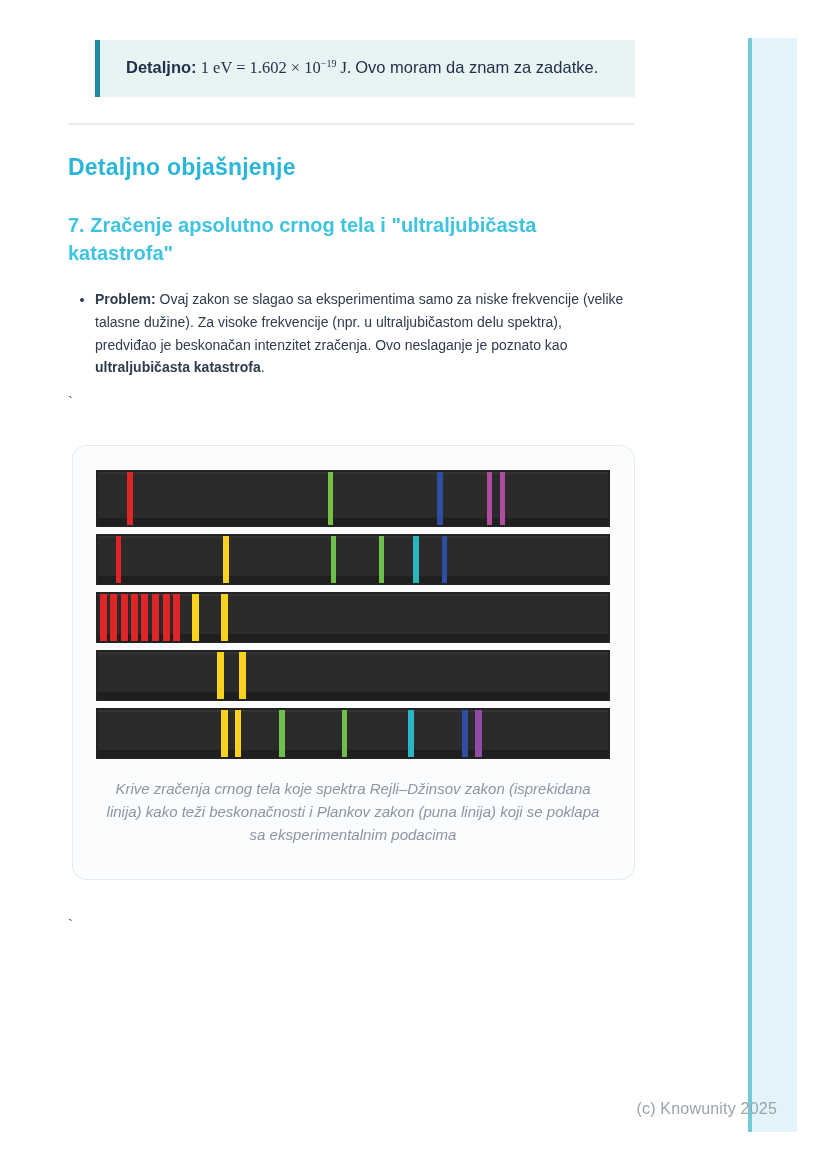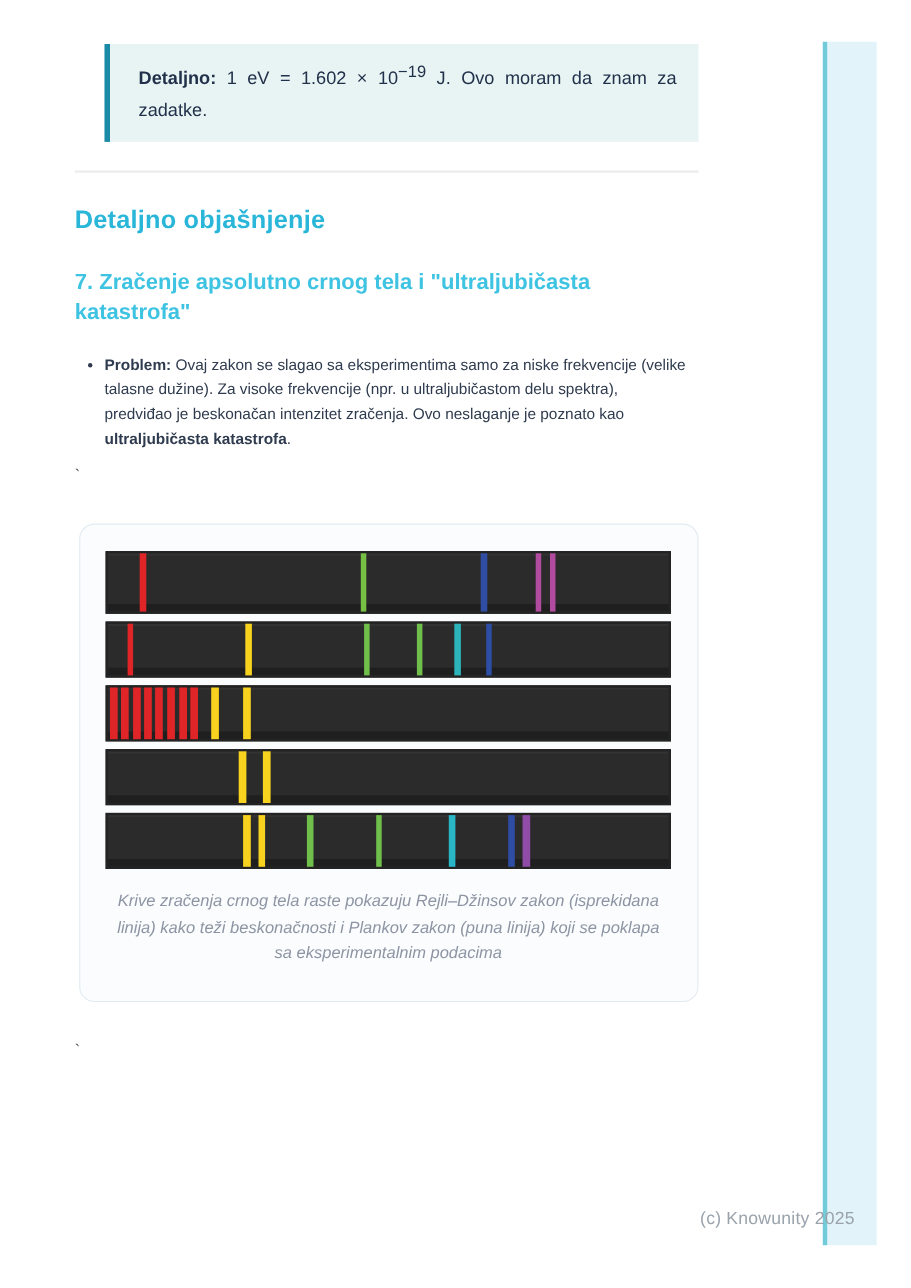--- a/index.html
+++ b/index.html
@@ -15,22 +15,22 @@
   .content{position:absolute;left:68px;top:0;width:567px;z-index:2;}
   .callout{
     margin:40px 0 0 27px;background:var(--callout-bg,#e8f4f4);
     border-left:5px solid var(--callout-border,#1b8aa6);
     padding:13px 20px 15px 26px;box-sizing:border-box;
   }
   .callout-text{
     margin:0;font-size:16.5px;line-height:1.7;text-align:justify;color:#22314a;
   }
   .callout-text .b{font-weight:bold;}
-  .callout-text .math{font-family:Liberation Sans, sans-serif;}
-  .callout-text .sup{font-family:Liberation Sans, sans-serif;font-size:15px;vertical-align:super;}
+  .callout-text .math{font-family:Liberation Serif, serif;}
+  .callout-text .sup{font-family:Liberation Serif, serif;font-size:10px;vertical-align:super;}
   .divider{border:none;border-top:2px solid #ececec;margin:26px 0 0 0;}
   h2.section{
     margin:29px 0 0 0;font-size:23px;font-weight:bold;color:var(--h2,#2ab6d9);
     letter-spacing:.2px;
   }
   h3.subsection{
     margin:31px 0 0 0;font-size:20px;font-weight:bold;line-height:1.38;
     color:var(--h3,#3ec3e2);
   }
   .para{
@@ -121,20 +121,20 @@
         <div class="spec-bar" style="height: 51px;">
           <div class="spec-line" style="left: 24.2%; width: 7px; background: rgb(247, 210, 30);"></div>
           <div class="spec-line" style="left: 26.9%; width: 6px; background: rgb(247, 210, 30);"></div>
           <div class="spec-line" style="left: 35.5%; width: 6px; background: rgb(111, 191, 74);"></div>
           <div class="spec-line" style="left: 47.9%; width: 5px; background: rgb(111, 191, 74);"></div>
           <div class="spec-line" style="left: 60.8%; width: 6px; background: rgb(41, 183, 200);"></div>
           <div class="spec-line" style="left: 71.4%; width: 6px; background: rgb(46, 77, 163);"></div>
           <div class="spec-line" style="left: 73.9%; width: 7px; background: rgb(143, 77, 168);"></div>
         </div>
       </div>
-    <figcaption class="figure-caption">Krive zračenja crnog tela raste pokazuju Rejli–Džinsov zakon (isprekidana linija) kako teži beskonačnosti i Plankov zakon (puna linija) koji se poklapa sa eksperimentalnim podacima</figcaption>
+    <figcaption class="figure-caption">Krive zračenja crnog tela koje spektra Rejli–Džinsov zakon (isprekidana linija) kako teži beskonačnosti i Plankov zakon (puna linija) koji se poklapa sa eksperimentalnim podacima</figcaption>
   </figure>
 
   <div class="stray" style="margin-top:36px;">`</div>
 
 </main>
 
 <div class="footer">(c) Knowunity 2025</div>
 
 </body></html>

